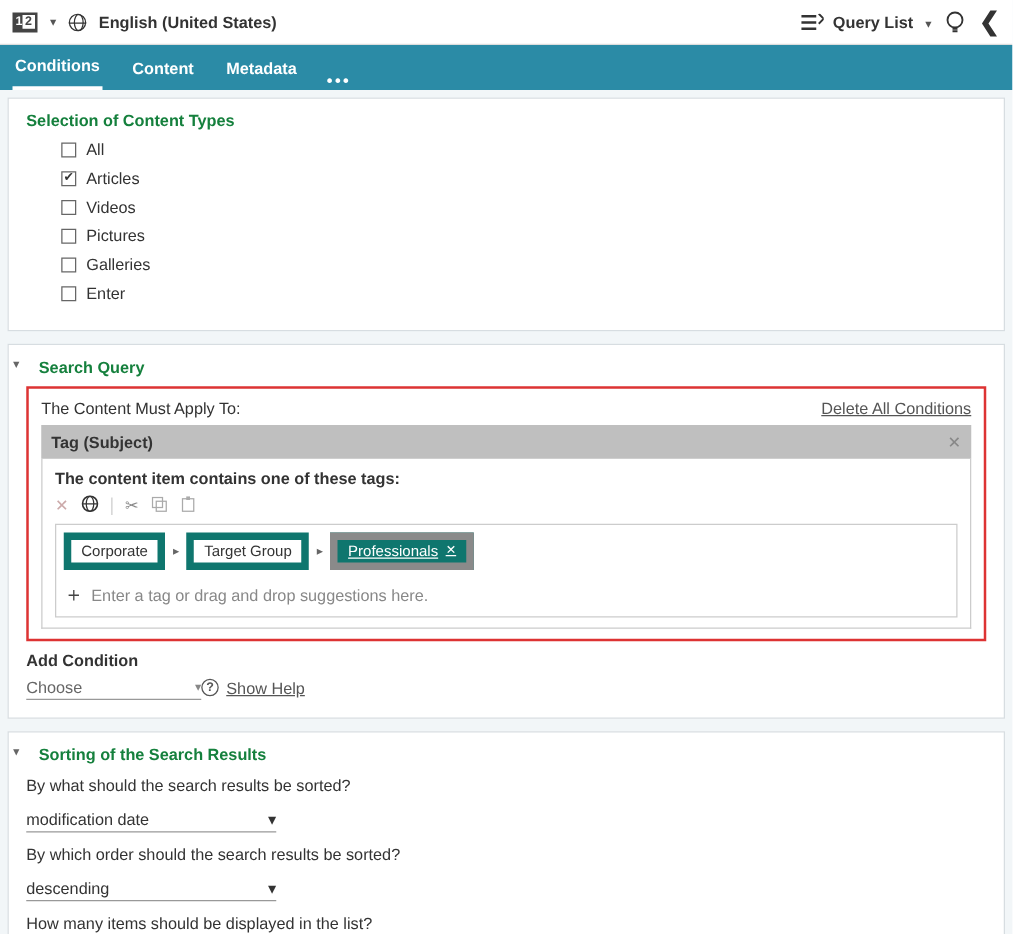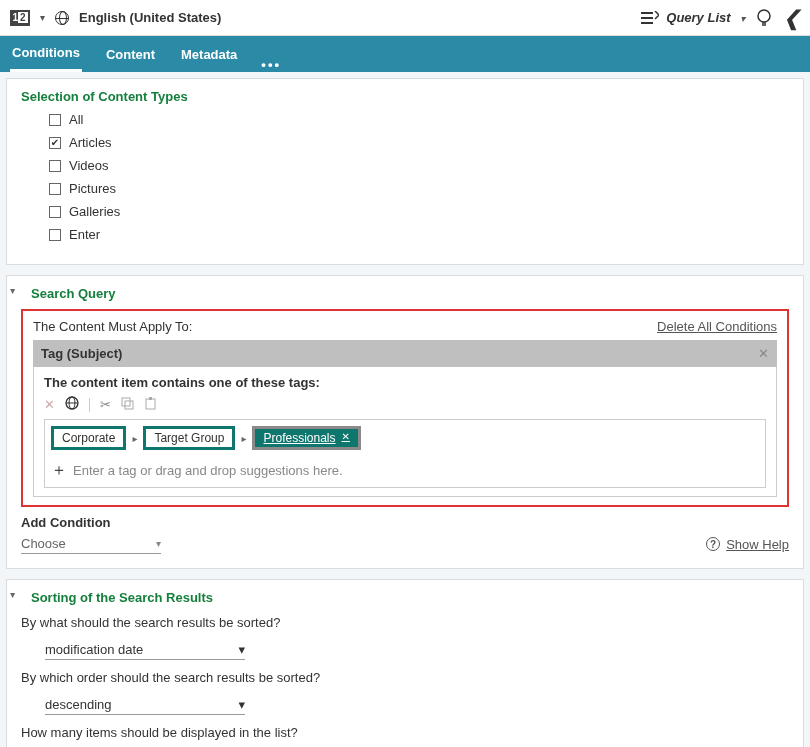--- a/index.html
+++ b/index.html
@@ -2,21 +2,21 @@
 <html><head>
 <meta charset="utf-8">
 <style>
   * { box-sizing: border-box; }
   html,body { margin:0; padding:0; font-family: Arial, Helvetica, sans-serif; font-size:13px; color:#333; background:#fff; }
   body { width:810px; }
 
   
   .topbar { display:flex; align-items:center; height:36px; padding:0 10px; border-bottom:1px solid #ddd; }
   .topbar .left { display:flex; align-items:center; gap:10px; }
-  .topbar .right { margin-left:auto; display:flex; align-items:center; gap:10px;font-style:italic; }
+  .topbar .right { margin-left:auto; display:flex; align-items:center; gap:10px; }
   .logo { display:inline-flex; width:20px; height:16px; background:#444; color:#fff; font-size:10px; font-weight:bold; align-items:center; justify-content:center; }
   .logo .half { background:#fff; color:#444; padding:0 2px; }
   .chevron { font-size:10px; color:#555; }
   .globe-icon { width:14px; height:14px; border:1.5px solid #333; border-radius:50%; position:relative; display:inline-block; }
   .globe-icon::before { content:""; position:absolute; left:50%; top:-1px; bottom:-1px; width:6px; margin-left:-3px; border:1px solid #333; border-radius:50%; }
   .globe-icon::after { content:""; position:absolute; top:50%; left:-1px; right:-1px; border-top:1px solid #333; }
   .lang-label { font-weight:bold; color:#333; }
   .querylist svg { vertical-align:middle; }
   .lightbulb svg { display:block; }
   .back-chevron { font-size:20px; font-weight:bold; color:#333; }
@@ -45,36 +45,36 @@
   .link { color:#555; text-decoration:underline; cursor:pointer; }
 
   .tag-header { background:#bfbfbf; color:#333; font-weight:bold; padding:6px 8px; display:flex; justify-content:space-between; align-items:center; }
   .tag-header .close-x { color:#888; font-weight:normal; cursor:pointer; }
   .tag-body { border:1px solid #ccc; border-top:none; padding:8px 10px; }
   .tag-instr { font-weight:bold; margin-bottom:6px; }
   .icon-row { display:flex; gap:10px; align-items:center; margin-bottom:6px; color:#888; font-size:13px; }
   .icon-row .sep { border-left:1px solid #ccc; height:14px; }
   .breadcrumb-box { border:1px solid #ccc; padding:6px; }
   .bc-row { display:flex; align-items:center; gap:6px; flex-wrap:wrap; margin-bottom:6px; }
-  .bc-chip { border:3px solid #0f766e; background:#fff; padding:2px 8px; font-size:12px; }
+  .bc-chip { border:6px solid #0f766e; background:#fff; padding:2px 8px; font-size:12px; }
   .bc-chip.sel { background:#0f766e; color:#fff; border-color:#8a8a8a; display:flex; align-items:flex-start; gap:6px;text-decoration:underline; }
   .bc-arrow { font-size:10px; color:#666; }
   .add-row { display:flex; align-items:center; gap:6px; color:#888; padding-top:4px; }
   .plus { font-size:16px; color:#444; }
 
   .add-cond-title { font-weight:bold; margin-top:8px; }
-  .choose-row { display:flex; align-items:center; justify-content:space-between; margin-top:4px; }
+  .choose-row { display:flex; align-items:center; justify-content:flex-start; margin-top:4px; }
   .select { display:flex; align-items:center; justify-content:space-between; width:140px; border-bottom:1px solid #999; color:#666; padding:2px 0; }
   .select .dd { font-size:10px; color:#888; }
   .help-row { display:flex; align-items:center; gap:6px; color:#555; }
   .help-icon { width:14px; height:14px; border:1.5px solid #555; border-radius:50%; display:inline-flex; align-items:center; justify-content:center; font-size:10px; font-weight:bold; }
 
   
   .qrow { margin:10px 0; }
-  .under-select { display:flex; align-items:center; justify-content:space-between; width:200px; border-bottom:1px solid #999; padding:2px 0;margin-left:24px; }
+  .under-select { display:flex; align-items:center; justify-content:space-between; width:200px; border-bottom:1px solid #999; padding:2px 0; }
   .num-row { display:flex; align-items:center; gap:40px; margin-top:6px; }
 </style>
 </head>
 <body>
 
 <div class="topbar">
   <div class="left">
     <span class="logo">1<span class="half">2</span></span>
     <span class="chevron">▾</span>
     <span class="globe-icon"></span>

